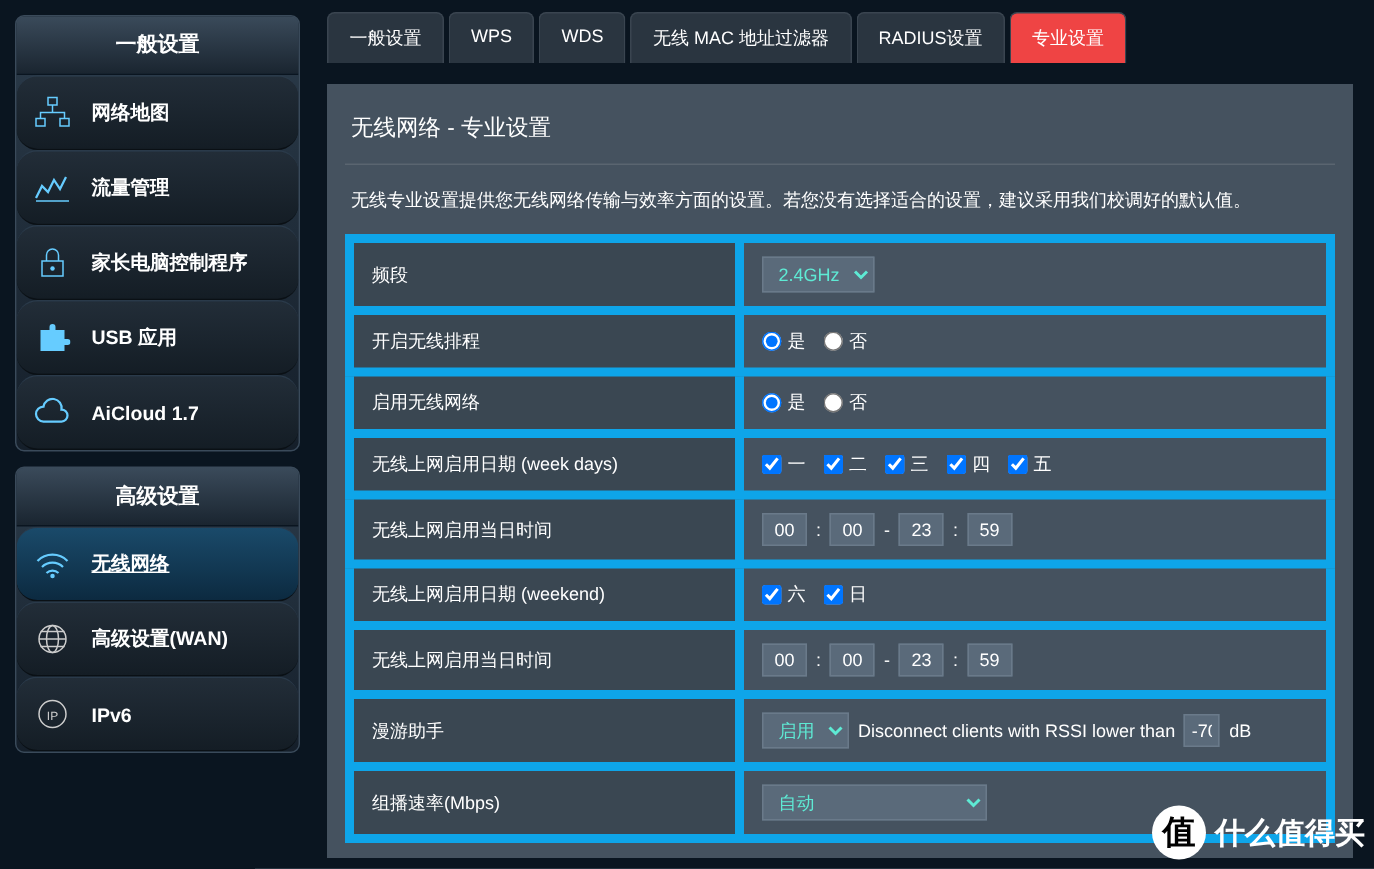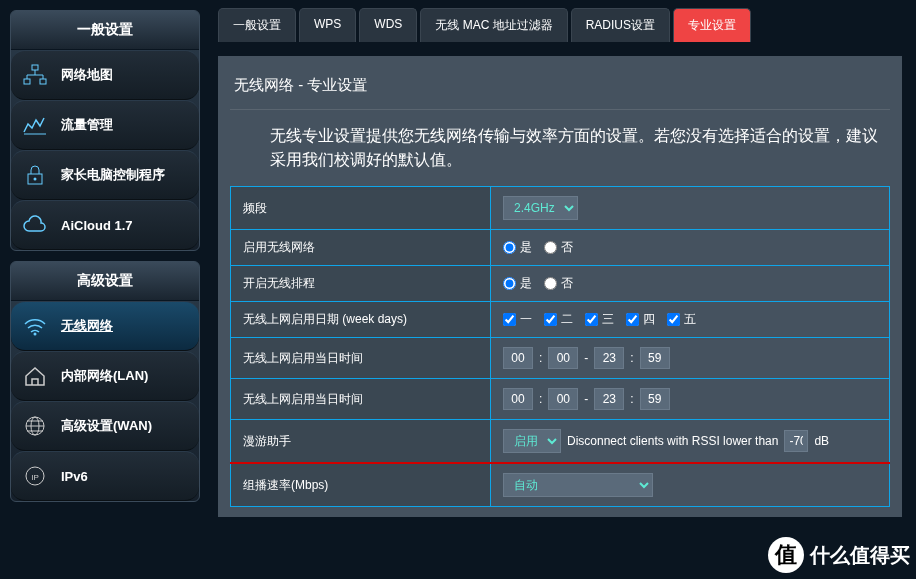--- a/index.html
+++ b/index.html
@@ -95,30 +95,29 @@
   padding: 10px 12px;
   width: 684px;
 }
 .page-title {
   font-size: 15px;
   padding: 10px 4px 14px;
   border-bottom: 1px solid #5a6570;
 }
 .page-desc {
   padding: 14px 4px;
-  font-size: 16px;
+  font-size: 12px;
   line-height: 1.5;
-  margin-left: 36px;
 }
 .form-table {
   width: 100%;
   border-collapse: collapse;
 }
 .form-table td {
-  border: 1px solid #0ea5e9;
+  border: 6px solid #0ea5e9;
   padding: 9px 12px;
   font-size: 12px;
   vertical-align: middle;
 }
 .form-table td:first-child {
   width: 260px;
   background: #3a4752;
 }
 .form-table td:last-child {
   background: #45525f;
@@ -209,46 +208,46 @@
         <svg width="22" height="22" viewBox="0 0 22 22">
             <rect x="4" y="10" width="14" height="10" stroke="#6cf" fill="none"></rect>
             <path d="M7 10 V6 a4 4 0 0 1 8 0 V10" stroke="#6cf" fill="none"></path>
             <circle cx="11" cy="15" r="1.5" fill="#6cf"></circle>
           </svg>
       </span>
       <span class="label">家长电脑控制程序</span>
     </div>
     <div class="sidebar-item">
       <span class="icon-wrap">
+        <svg width="24" height="22" viewBox="0 0 24 22">
+            <path d="M4 6 h6 v-2 a2 2 0 0 1 4 0 v2 h6 v6 h2 a2 2 0 0 1 0 4 h-2 v4 h-16 z" fill="#6cf"></path>
+          </svg>
+      </span>
+      <span class="label">USB 应用</span>
+    </div>
+    <div class="sidebar-item">
+      <span class="icon-wrap">
         <svg width="26" height="20" viewBox="0 0 26 20">
             <path d="M7 16 a5 5 0 0 1 0 -10 a6 6 0 0 1 12 2 a4 4 0 0 1 0 8 z" stroke="#6cf" fill="none" stroke-width="1.5"></path>
           </svg>
       </span>
       <span class="label">AiCloud 1.7</span>
     </div>
   </div>
 
   <div class="sidebar-section">
     <div class="sidebar-header">高级设置</div>
     <div class="sidebar-item active">
       <span class="icon-wrap">
         <svg width="26" height="20" viewBox="0 0 26 20">
             <path d="M3 8 a14 14 0 0 1 20 0 M6 12 a10 10 0 0 1 14 0 M9 16 a6 6 0 0 1 8 0" stroke="#6cf" fill="none" stroke-width="1.5"></path>
             <circle cx="13" cy="18" r="1.5" fill="#6cf"></circle>
           </svg>
       </span>
       <span class="label">无线网络</span>
-    </div>
-    <div class="sidebar-item">
-      <span class="icon-wrap">
-        <svg width="24" height="22" viewBox="0 0 24 22">
-            <path d="M3 11 L12 3 L21 11 V20 H3 Z M9 20 V14 H15 V20" stroke="#ccc" fill="none" stroke-width="1.5"></path>
-          </svg>
-      </span>
-      <span class="label">内部网络(LAN)</span>
     </div>
     <div class="sidebar-item">
       <span class="icon-wrap">
         <svg width="22" height="22" viewBox="0 0 22 22">
             <circle cx="11" cy="11" r="9" stroke="#ccc" fill="none"></circle>
             <ellipse cx="11" cy="11" rx="4" ry="9" stroke="#ccc" fill="none"></ellipse>
             <path d="M2 11 H20 M3 6 H19 M3 16 H19" stroke="#ccc"></path>
           </svg>
       </span>
       <span class="label">高级设置(WAN)</span>
@@ -279,36 +278,36 @@
     <div class="page-title">无线网络 - 专业设置</div>
     <div class="page-desc">无线专业设置提供您无线网络传输与效率方面的设置。若您没有选择适合的设置，建议采用我们校调好的默认值。</div>
 
     <table class="form-table">
       <tbody>
           <tr>
         <td>频段</td>
         <td><select><option>2.4GHz</option></select></td>
       </tr>
       <tr>
-        <td>启用无线网络</td>
+        <td>开启无线排程</td>
         <td>
           <div class="radio-group">
             <label>
                   <input type="radio" checked="" style="">
                   <span>是</span>
                 </label>
             <label>
                   <input type="radio" style="">
                   <span>否</span>
                 </label>
           </div>
         </td>
       </tr>
       <tr>
-        <td>开启无线排程</td>
+        <td>启用无线网络</td>
         <td>
           <div class="radio-group">
             <label>
                   <input type="radio" checked="" style="">
                   <span>是</span>
                 </label>
             <label>
                   <input type="radio" style="">
                   <span>否</span>
                 </label>
@@ -347,20 +346,35 @@
         <td>
           <div class="time-row">
             <input type="text" value="00" style=""> :
             <input type="text" value="00" style=""> -
             <input type="text" value="23" style=""> :
             <input type="text" value="59" style="">
           </div>
         </td>
       </tr>
       <tr>
+        <td>无线上网启用日期 (weekend)</td>
+        <td>
+          <div class="check-group">
+            <label>
+                  <input type="checkbox" checked="" style="">
+                  <span>六</span>
+                </label>
+            <label>
+                  <input type="checkbox" checked="" style="">
+                  <span>日</span>
+                </label>
+          </div>
+        </td>
+      </tr>
+      <tr>
         <td>无线上网启用当日时间</td>
         <td>
           <div class="time-row">
             <input type="text" value="00" style=""> :
             <input type="text" value="00" style=""> -
             <input type="text" value="23" style=""> :
             <input type="text" value="59" style="">
           </div>
         </td>
       </tr>

